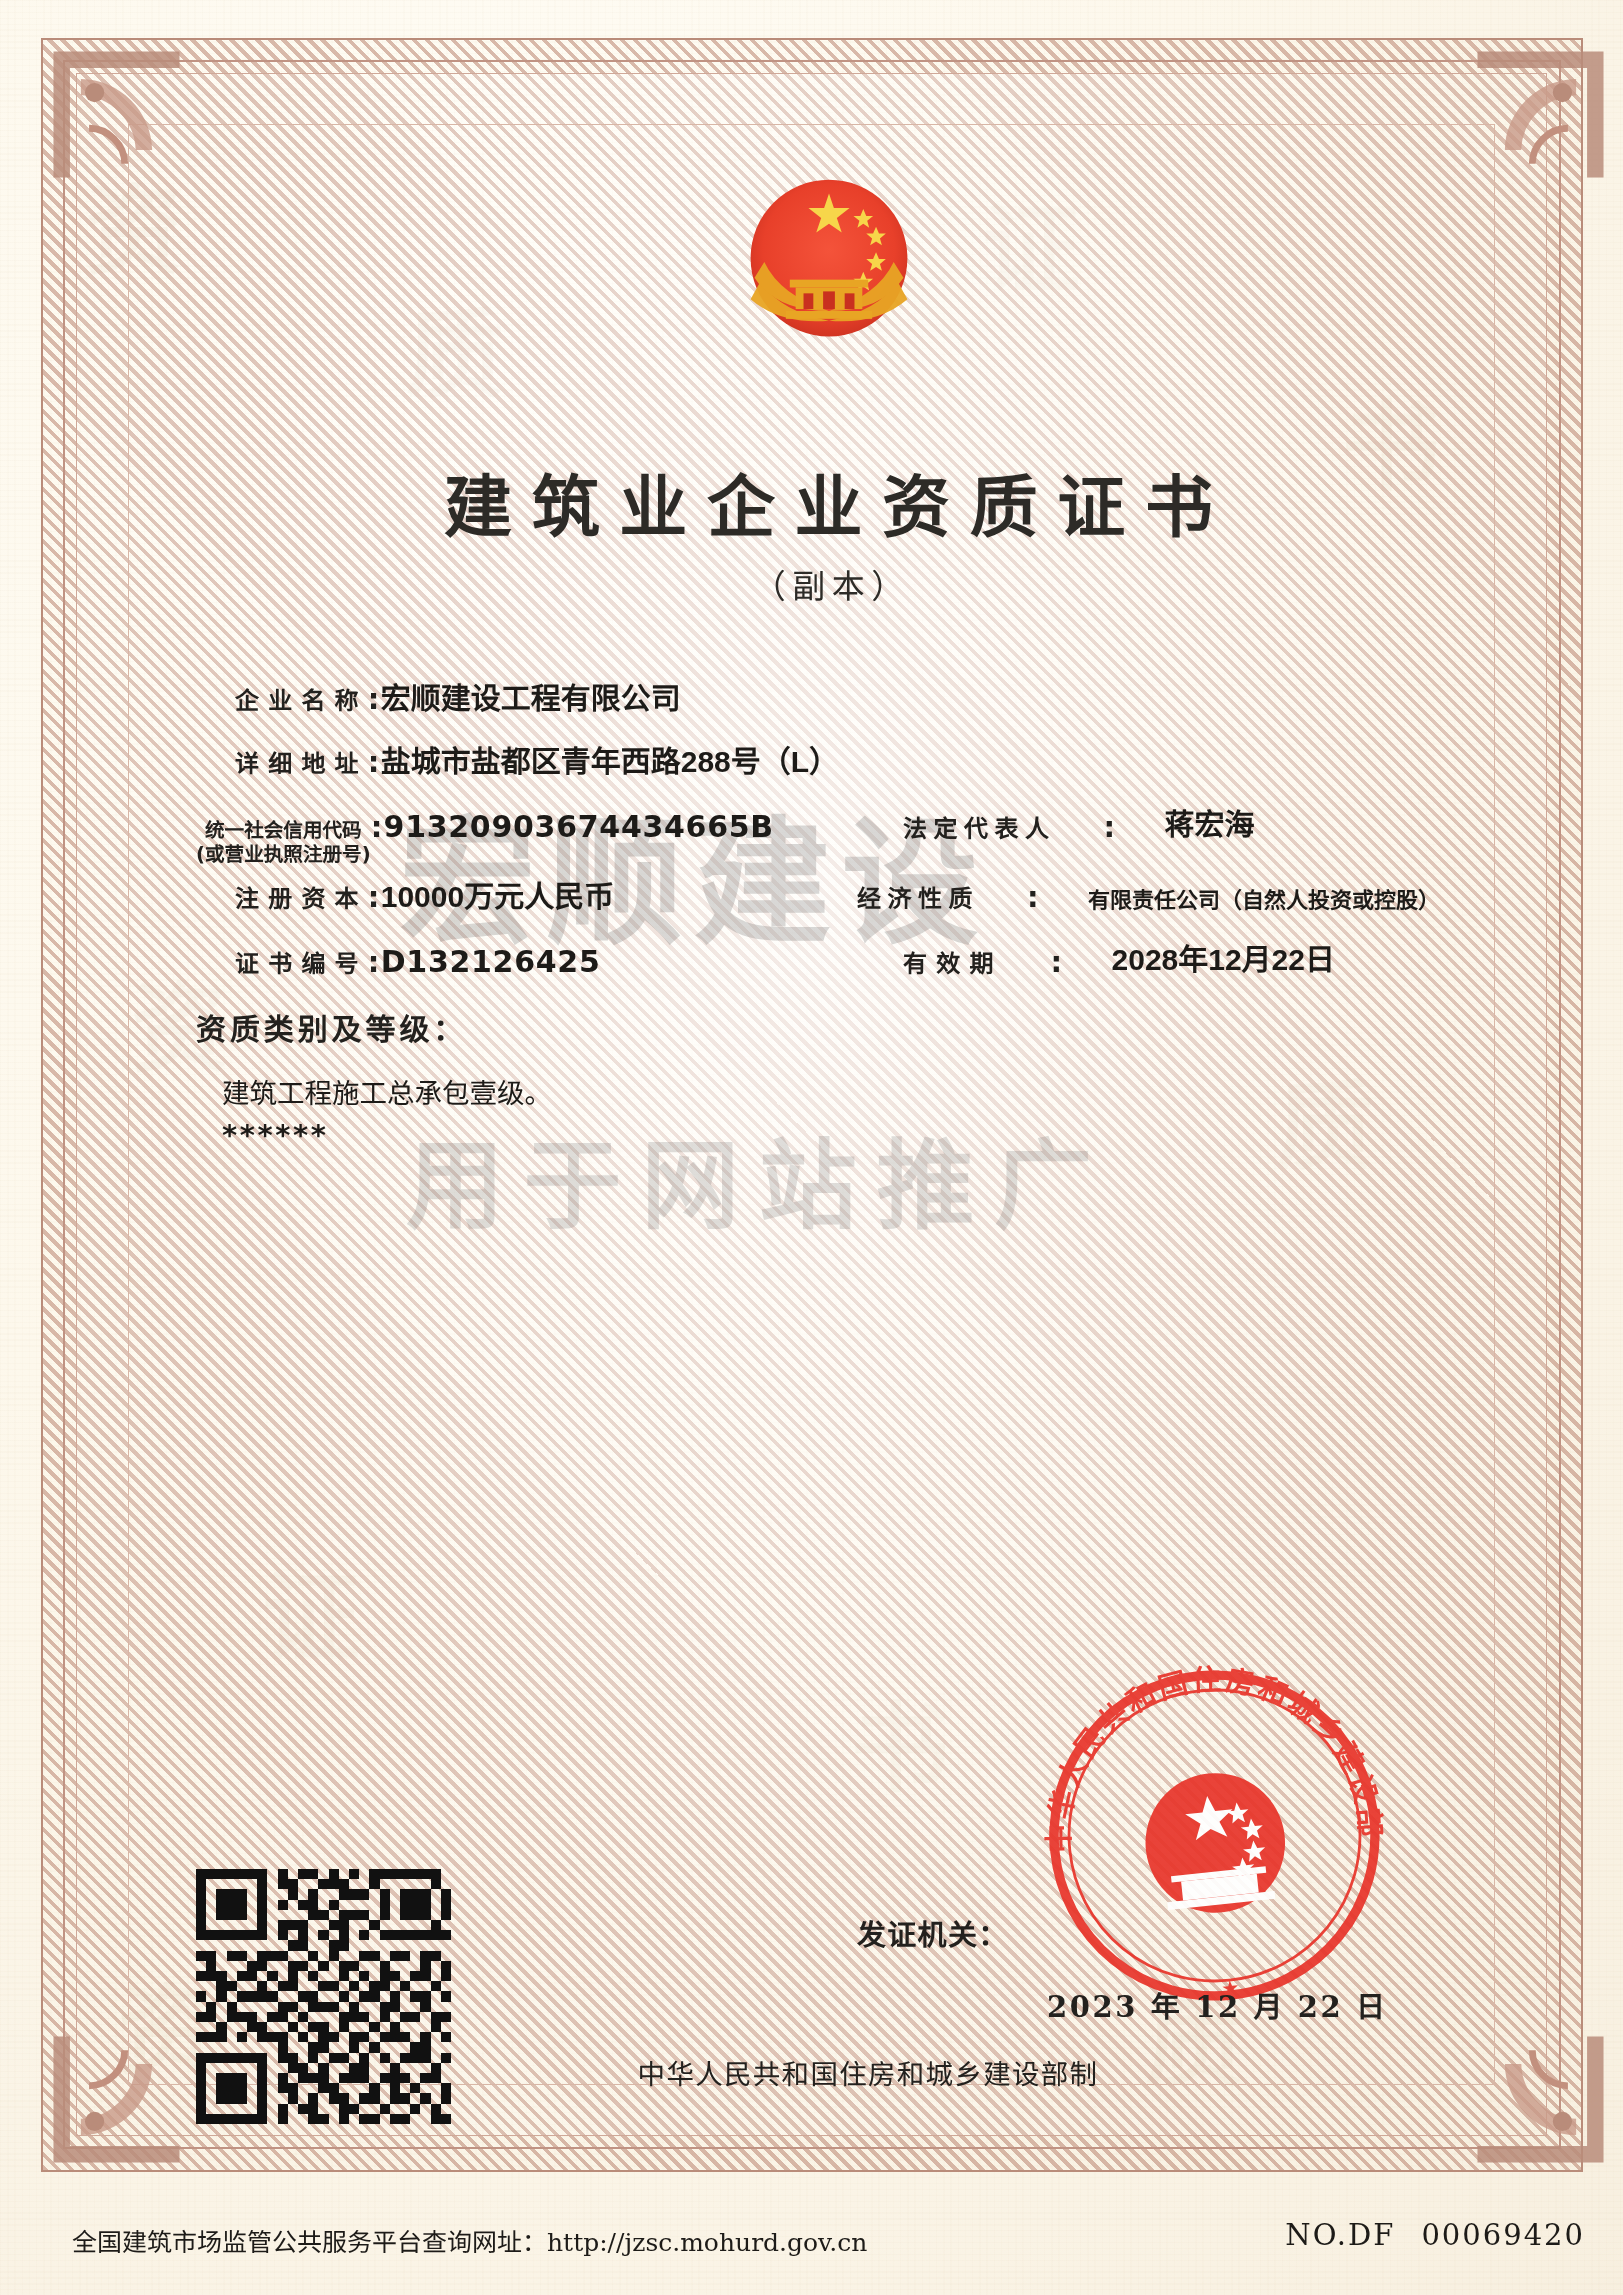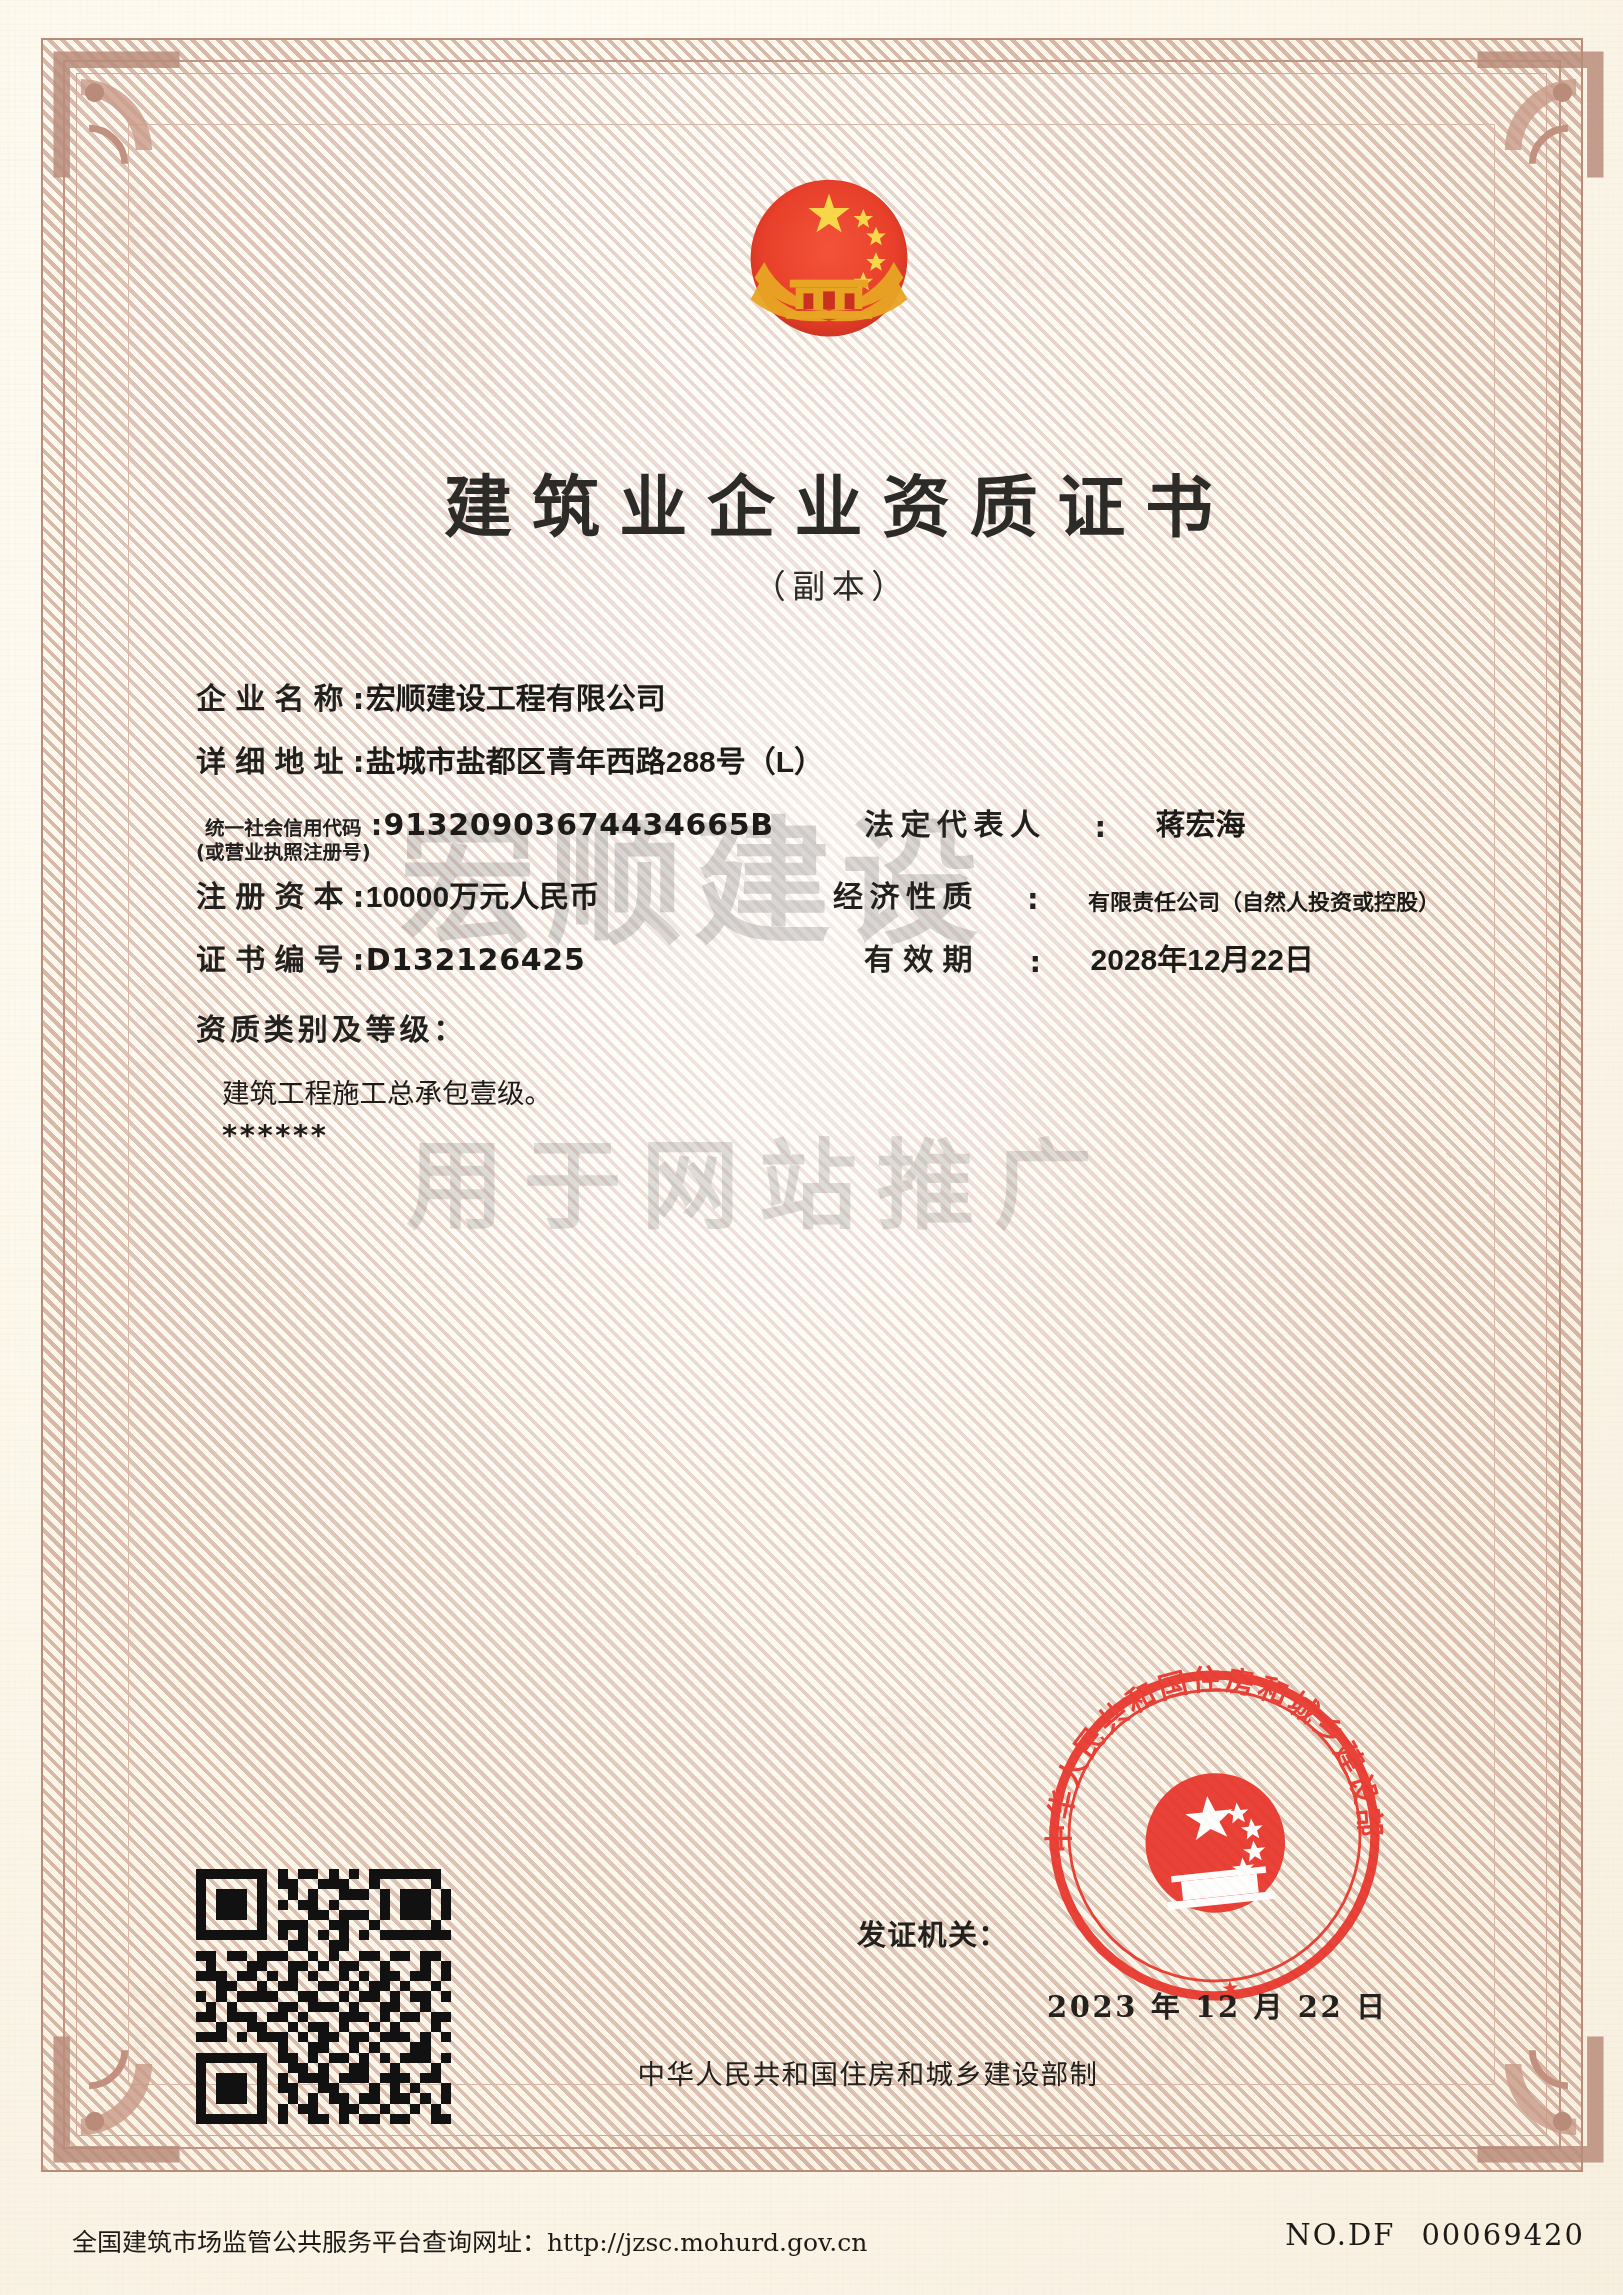--- a/index.html
+++ b/index.html
@@ -166,25 +166,26 @@
     top: 674px;
     width: 1244px;
   }
   .row {
     position: relative;
     height: 63px;
     display: flex;
     align-items: baseline;
   }
   .lbl {
-    font-size: 30px;
+    font-size: 24px;
     font-weight: bold;
     color: #23211e;
     white-space: nowrap;
     letter-spacing: 6.5px;
+    margin-left: 39px;
   }
   .lbl.sp4 { letter-spacing: 9.2px; }
   .colon {
     font-size: 29px;
     font-weight: bold;
     color: #23211e;
     margin: 0 1.3px 0 0;
   }
   .val {
     font-size: 30px;

